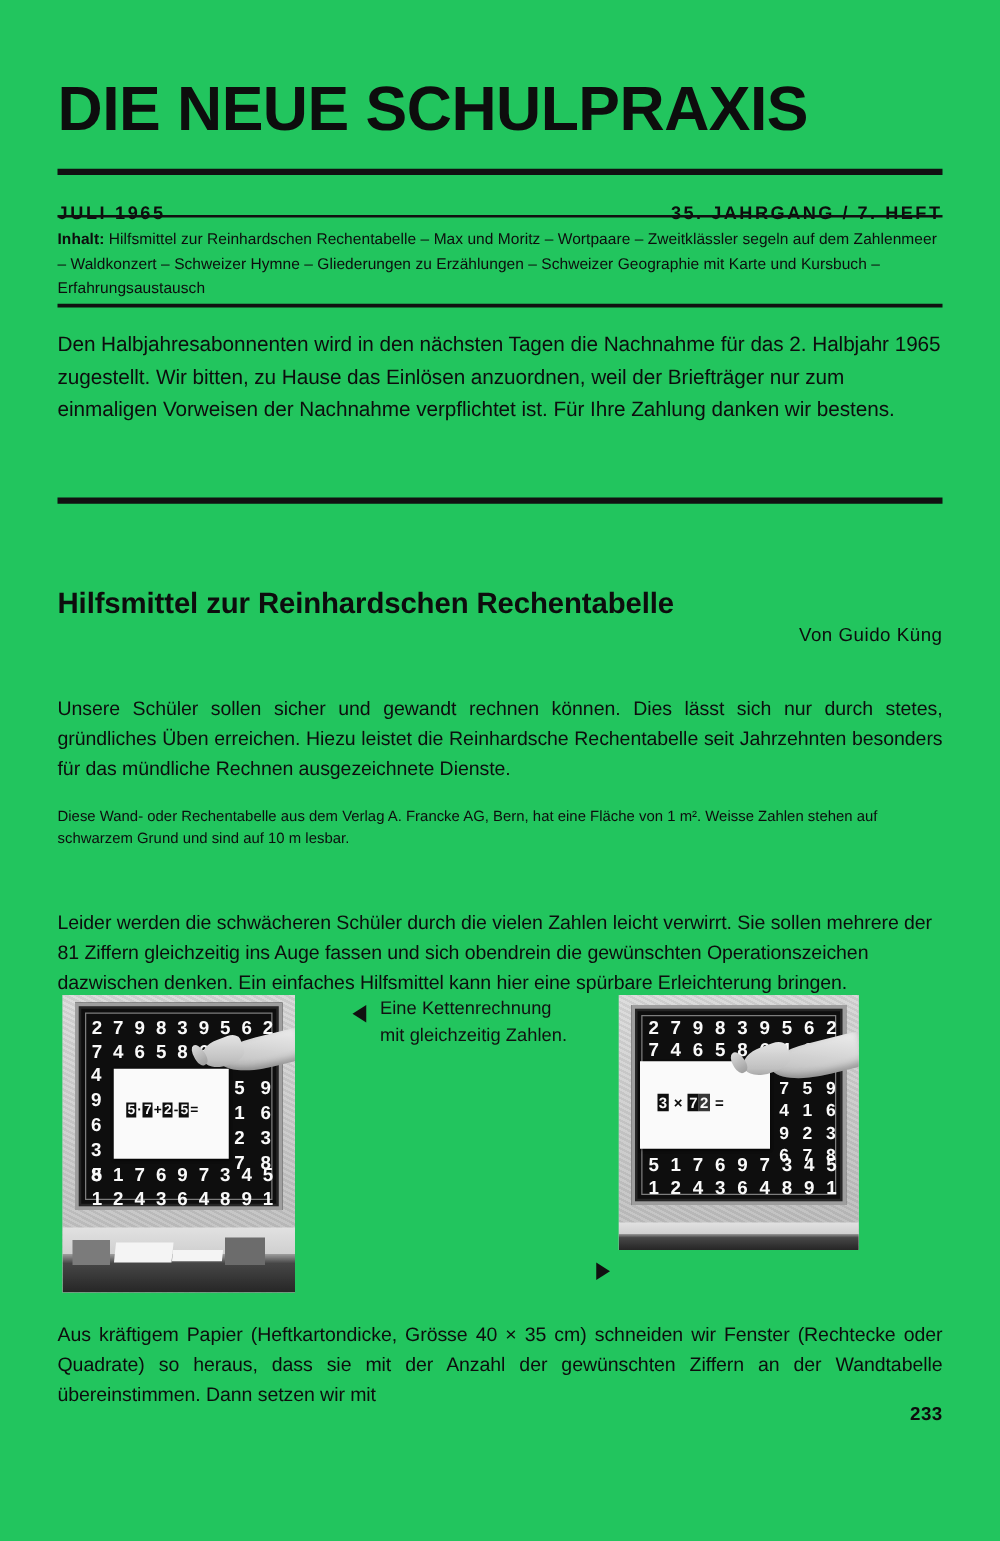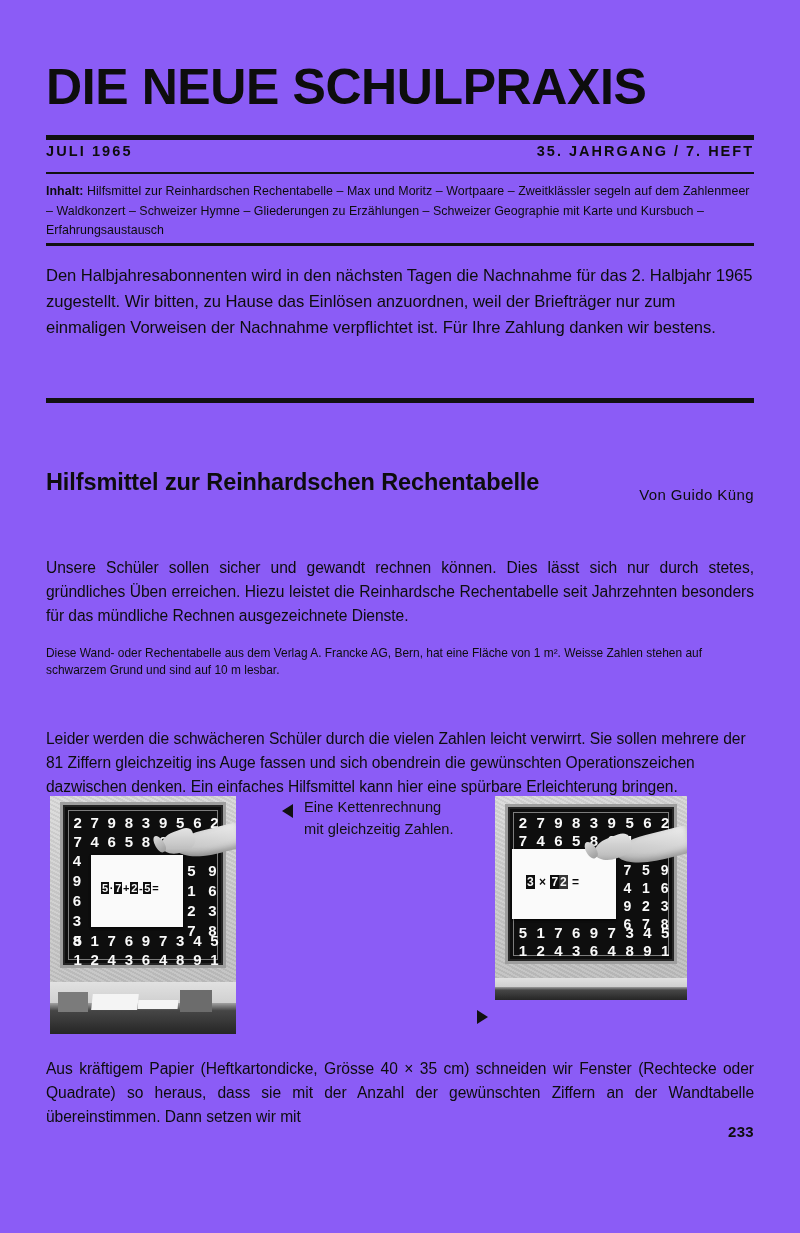--- a/index.html
+++ b/index.html
@@ -8,21 +8,21 @@
     height: 1233px;
     background: #ffffff;
     font-family: "Liberation Sans", sans-serif;
     color: #0d0d0d;
     -webkit-font-smoothing: antialiased;
   }
   .page {
     position: relative;
     width: 800px;
     height: 1233px;
-    background: #8b5cf6;
+    background: #22c55e;
     overflow: hidden;
     padding-left: 31px;
   }
   .col {
     position: absolute;
     left: 46px;
     width: 708px;
   }
 
   
@@ -59,21 +59,21 @@
 
   .issueline {
     top: 143px;
     display: flex;
     justify-content: space-between;
     align-items: baseline;
     font-size: 14.5px;
     font-weight: 700;
     letter-spacing: 2.1px;
   }
-  .issueline .right { letter-spacing: 2.0px; }
+  .issueline .right { letter-spacing: 2.0px; margin-top: 20px; }
 
   
   .contents {
     top: 182px;
     font-size: 12.4px;
     line-height: 19.5px;
     letter-spacing: 0.05px;
     text-align: left;
   }
   .contents b { font-weight: 700; }
@@ -90,21 +90,21 @@
 
   
   .article-title {
     top: 468px;
     font-size: 23.5px;
     font-weight: 700;
     letter-spacing: -0.1px;
     line-height: 28px;
   }
   .byline {
-    top: 485px;
+    top: 499px;
     text-align: right;
     font-size: 15px;
     line-height: 20px;
     letter-spacing: 0.4px;
   }
 
   .body-p {
     font-size: 15.6px;
     line-height: 23.8px;
     text-align: justify;

